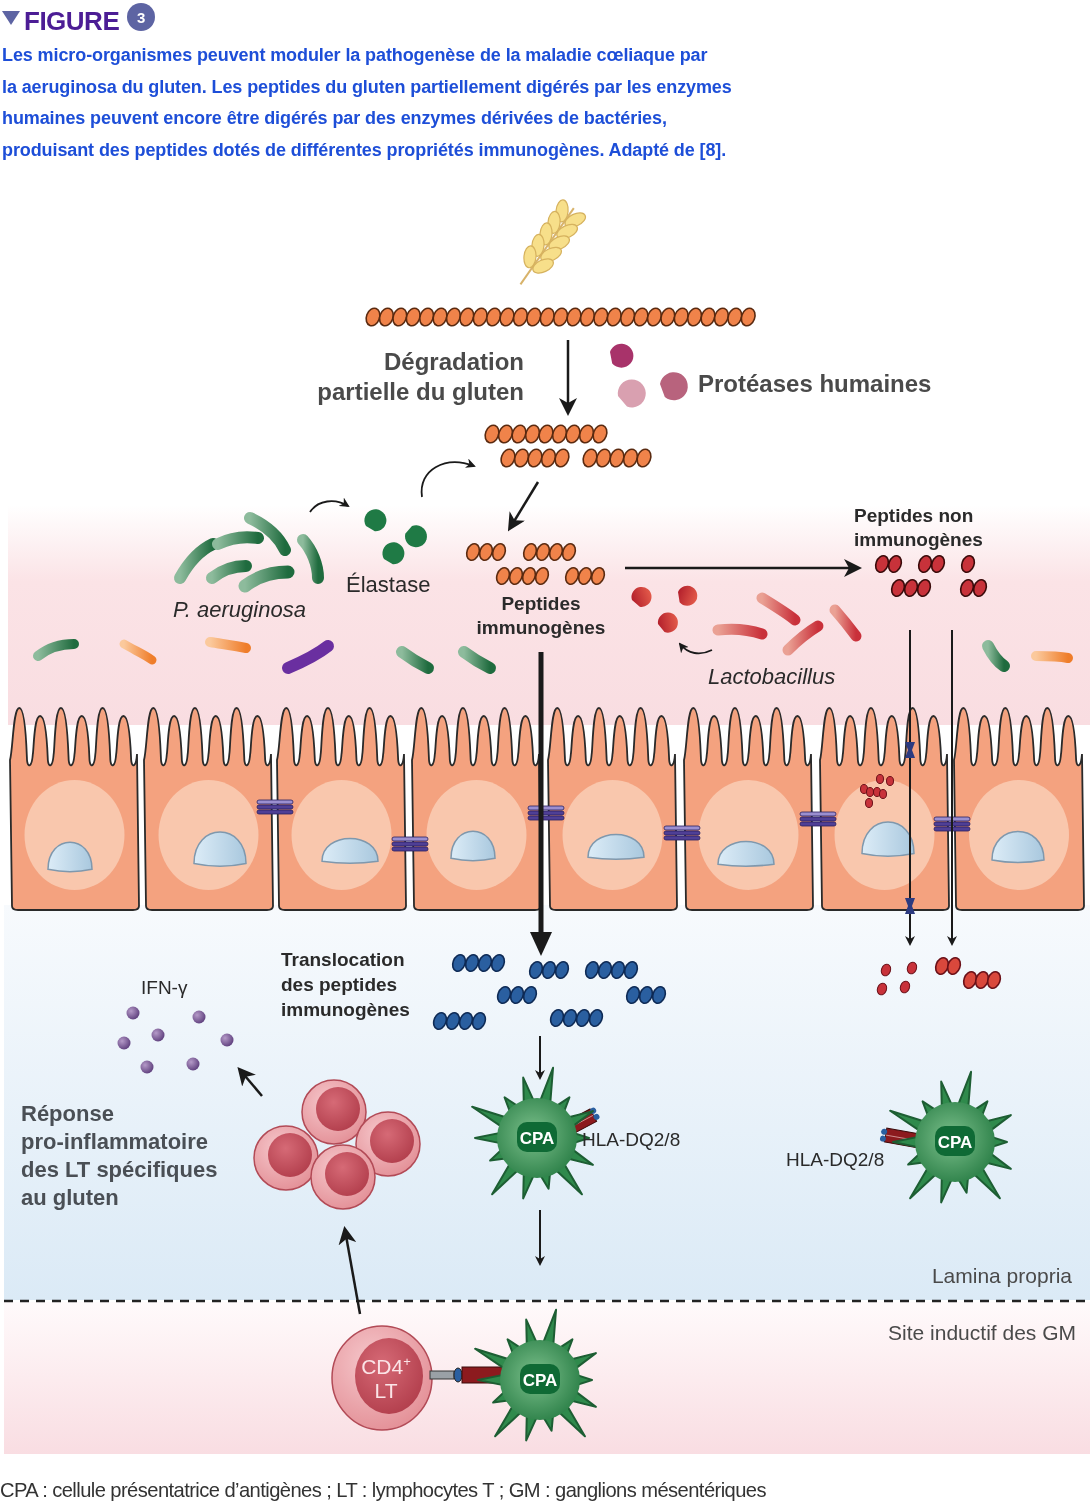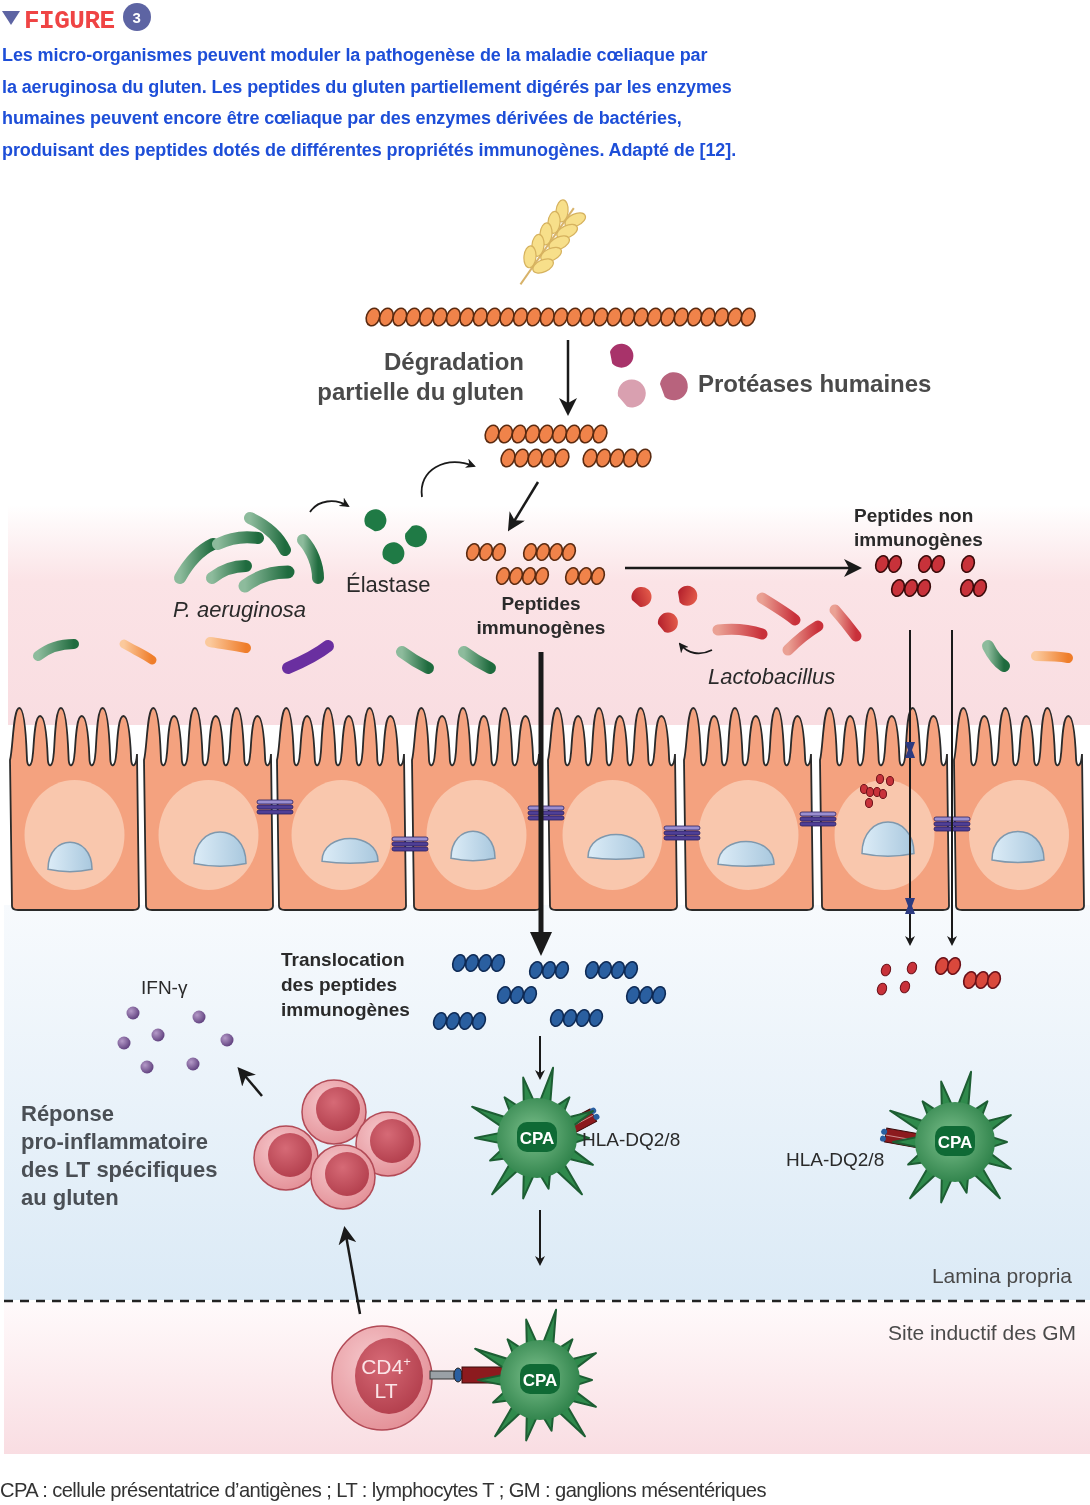--- a/index.html
+++ b/index.html
@@ -1,40 +1,40 @@
 <!DOCTYPE html>
 <html><head>
 <meta charset="utf-8">
 <style>
   html, body { margin: 0; padding: 0; background: #ffffff; }
   body { width: 1090px; height: 1505px; position: relative; overflow: hidden; font-family: "Liberation Sans", sans-serif; color: #222; }
   .fig-header { position: absolute; left: 2px; top: 2px; height: 30px; display: flex; align-items: center; }
   .fig-tri { width: 0; height: 0; border-left: 9px solid transparent; border-right: 9px solid transparent; border-top: 14px solid #5d64a3; margin-right: 4px; margin-top: 2px; }
-  .fig-word { font-family: Liberation Mono, monospace; font-weight: bold; font-size: 26px; color: #ef4444; letter-spacing: -0.5px; margin-top: 8px; }
+  .fig-word { font-family: Liberation Sans, sans-serif; font-weight: bold; font-size: 26px; color: #4c1d95; letter-spacing: -0.5px; margin-top: 8px; }
   .fig-badge { width: 28px; height: 28px; border-radius: 50%; background: #5d64a3; color: #fff; font-size: 15px; font-weight: bold; display: flex; align-items: center; justify-content: center; margin-left: 8px; }
   .caption { position: absolute; left: 2px; top: 40px; width: 1080px; font-family: "Liberation Sans", sans-serif; font-weight: bold; font-size: 18px; line-height: 31.5px; color: #1d4ed8; letter-spacing: -0.1px; }
   .caption div { white-space: nowrap; }
   svg.diagram { position: absolute; left: 0; top: 0; }
   .footnote { position: absolute; left: 0; top: 1478px; font-family: "Liberation Sans", sans-serif; font-size: 21px; color: #333; white-space: nowrap; letter-spacing: -0.6px; transform: scaleX(0.96); transform-origin: left; }
   .lbl { font-family: "Liberation Sans", sans-serif; }
 </style>
 </head>
 <body>
 
 <div class="fig-header">
   <span class="fig-tri"></span>
   <span class="fig-word">FIGURE</span>
   <span class="fig-badge">3</span>
 </div>
 
 <div class="caption">
   <div>Les micro-organismes peuvent moduler la pathogenèse de la maladie cœliaque par</div>
   <div>la aeruginosa du gluten. Les peptides du gluten partiellement digérés par les enzymes</div>
-  <div>humaines peuvent encore être cœliaque par des enzymes dérivées de bactéries,</div>
-  <div>produisant des peptides dotés de différentes propriétés immunogènes. Adapté de [12].</div>
+  <div>humaines peuvent encore être digérés par des enzymes dérivées de bactéries,</div>
+  <div>produisant des peptides dotés de différentes propriétés immunogènes. Adapté de [8].</div>
 </div>
 
 <svg class="diagram" width="1090" height="1505" viewBox="0 0 1090 1505">
   <defs>
     <linearGradient id="lumenGrad" x1="0" y1="0" x2="0" y2="1">
       <stop offset="0" stop-color="#ffffff"></stop>
       <stop offset="0.35" stop-color="#fbe3e6"></stop>
       <stop offset="1" stop-color="#f9dde1"></stop>
     </linearGradient>
     <linearGradient id="laminaGrad" x1="0" y1="0" x2="0" y2="1">

